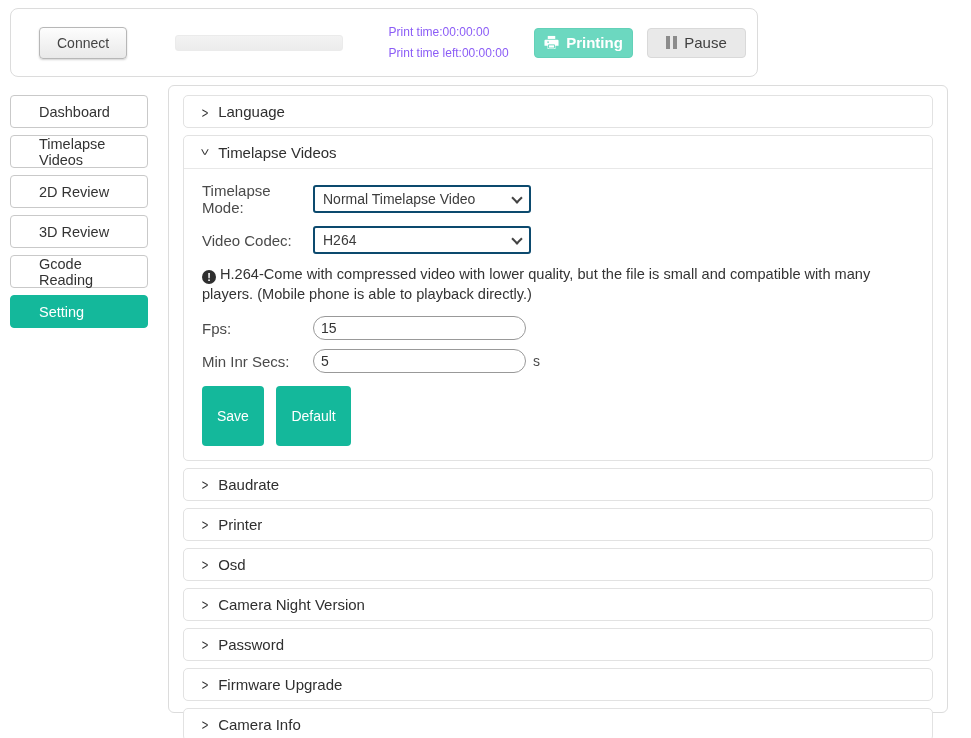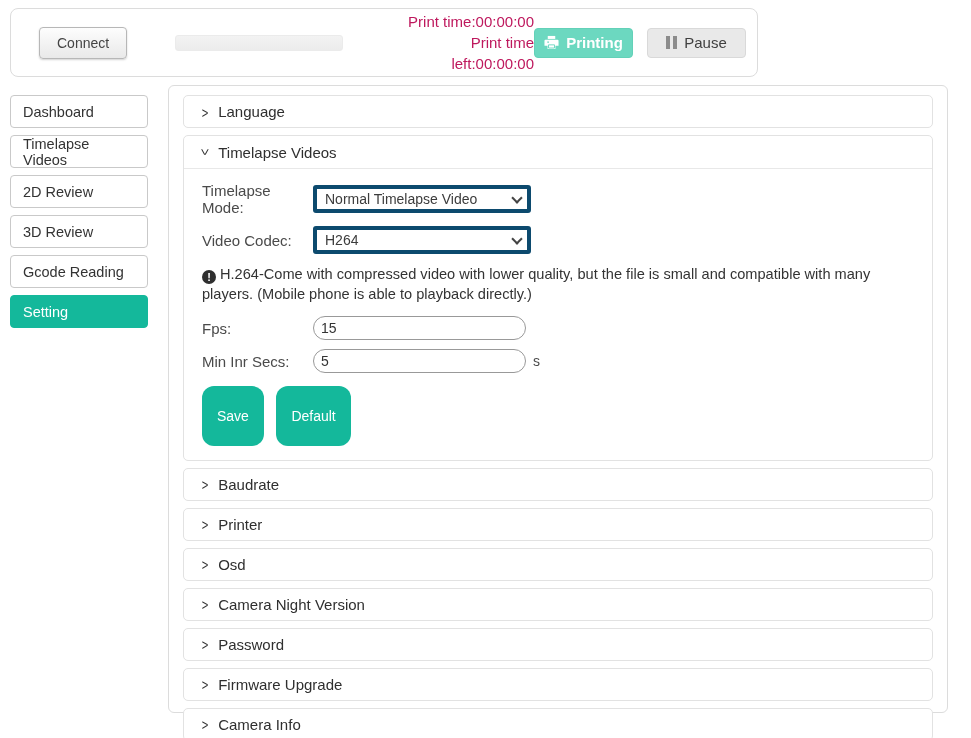--- a/index.html
+++ b/index.html
@@ -9,38 +9,38 @@
   
   .topbar { position:absolute; left:10px; top:8px; width:748px; height:69px;
     border:1px solid #dcdcdc; border-radius:8px; background:#fff;
     display:flex; align-items:center; }
   .btn-connect { margin-left:28px; padding:7px 17px; font-size:14px; color:#444;
     background:linear-gradient(#fdfdfd,#e9e9e9); border:1px solid #b7b7b7;
     border-radius:4px; box-shadow:0 1px 2px rgba(0,0,0,.18); cursor:pointer;
     font-family:"Liberation Sans", sans-serif; }
   .progressbar { margin-left:48px; width:250px; height:16px; border-radius:3px;
     background:linear-gradient(#f3f3f3,#ececec); border:1px solid #ebebeb; }
-  .times { margin-left:46px; width:218px; text-align:right; font-size:15px;
-    line-height:21px; color:#be185d; }
+  .times { margin-left:46px; width:218px; text-align:left; font-size:12px;
+    line-height:21px; color:#8b5cf6; }
   .actions { margin-left:auto; margin-right:11px; display:flex; gap:14px; }
   .btn-action { height:30px; border-radius:4px; border:1px solid transparent;
     display:flex; align-items:center; justify-content:center; gap:7px;
     font-size:15px; cursor:pointer; font-family:"Liberation Sans", sans-serif; }
   .btn-printing { width:99px; background:#6cd8c0; border-color:#63d1b8;
     color:#fff; font-weight:bold; }
   .btn-gray { width:99px; background:#e9e9e9; border-color:#d9d9d9; color:#404040; }
   .btn-cancel { width:96px; }
   .pause-bars { display:inline-flex; gap:3px; }
   .pause-bars i { width:4px; height:13px; background:#8c8c8c; }
   .stop-square { width:12px; height:12px; background:#999; display:inline-block; }
 
   
   .sidebar { position:absolute; left:10px; top:95px; width:138px; }
   .side-item { height:33px; border:1px solid #c9c9c9; border-radius:4px;
-    margin-bottom:7px; display:flex; align-items:center; padding:0 12px;
+    margin-bottom:7px; display:flex; align-items:center; padding:0 28px;
     font-size:14.5px; color:#333; cursor:pointer; background:#fff; }
   .side-item.active { background:var(--accent); border-color:var(--accent); color:#fff; }
 
   .main { position:absolute; left:168px; top:85px; width:780px; height:628px;
     border:1px solid #dcdcdc; border-radius:6px; background:#fff;
     padding:9px 14px; }
 
   
   .acc-row { height:33px; border:1px solid #e2e2e2; border-radius:5px;
     margin-bottom:7px; display:flex; align-items:center; gap:9px;
@@ -54,32 +54,32 @@
   .chev.down { transform:rotate(90deg) scale(.8,1.1); }
 
   .acc-body { padding:13px 18px 14px; }
   .form-row { display:flex; align-items:center; margin-bottom:10px; }
   .form-row label { width:111px; font-size:15px; color:#4a4a4a; }
   .sel-wrap { position:relative; display:inline-block; }
   .sel-wrap::after { content:""; position:absolute; right:10px; top:9px;
     width:6px; height:6px; border-right:2px solid #444; border-bottom:2px solid #444;
     transform:rotate(45deg); pointer-events:none; }
   select { appearance:none; -webkit-appearance:none; width:218px; height:28px;
-    border:4px solid #0c4a6e; border-radius:3px; background:#fff; color:#3c3c3c;
+    border:2px solid #0c4a6e; border-radius:3px; background:#fff; color:#3c3c3c;
     font-size:14px; padding:0 26px 0 8px; font-family:"Liberation Sans", sans-serif; }
   .info { font-size:14.6px; color:#333; line-height:20px; margin:2px 0 12px;
     max-width:745px; }
   .info-icon { display:inline-block; width:14px; height:14px; border-radius:50%;
     background:#2f2f2f; color:#fff; font-size:11px; font-weight:bold;
     text-align:center; line-height:14px; vertical-align:-2px; margin-right:4px; }
   input[type=text] { width:213px; height:24px; border:1px solid #999;
     border-radius:12px; padding:0 7px; font-size:14px; color:#333;
     font-family:"Liberation Sans", sans-serif; }
   .unit { margin-left:7px; font-size:14px; color:#4a4a4a; }
-  .btn-teal { background:var(--accent); color:#fff; border:none; border-radius:12px;
+  .btn-teal { background:var(--accent); color:#fff; border:none; border-radius:4px;
     padding:22px 15px; font-size:14px; cursor:pointer; margin-right:8px;
     font-family:"Liberation Sans", sans-serif; }
   .btns-row { margin-top:13px; }
 
   
   .printer-svg { width:15px; height:15px; display:block; }
 </style>
 </head>
 <body style="--accent:#14b89b;">
 

